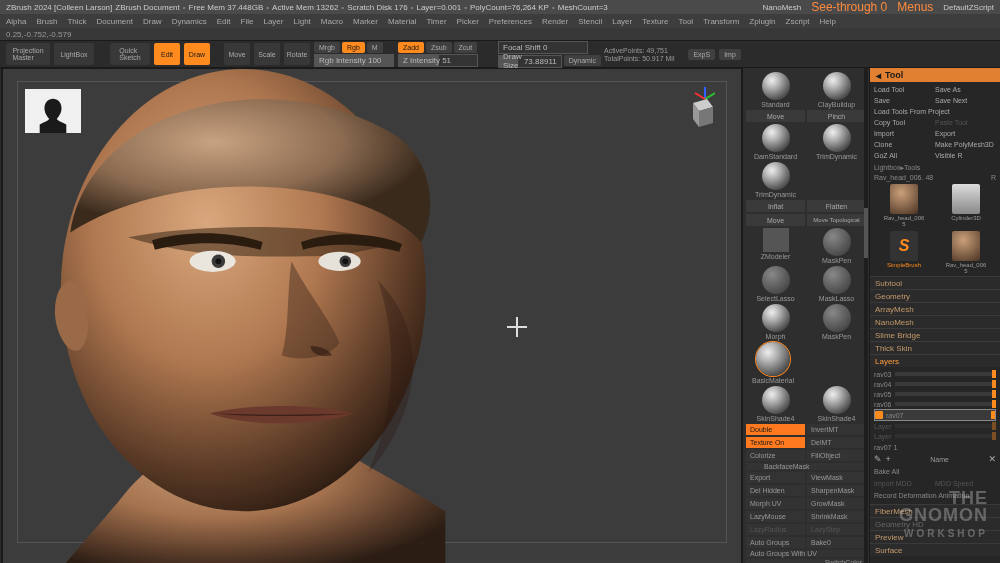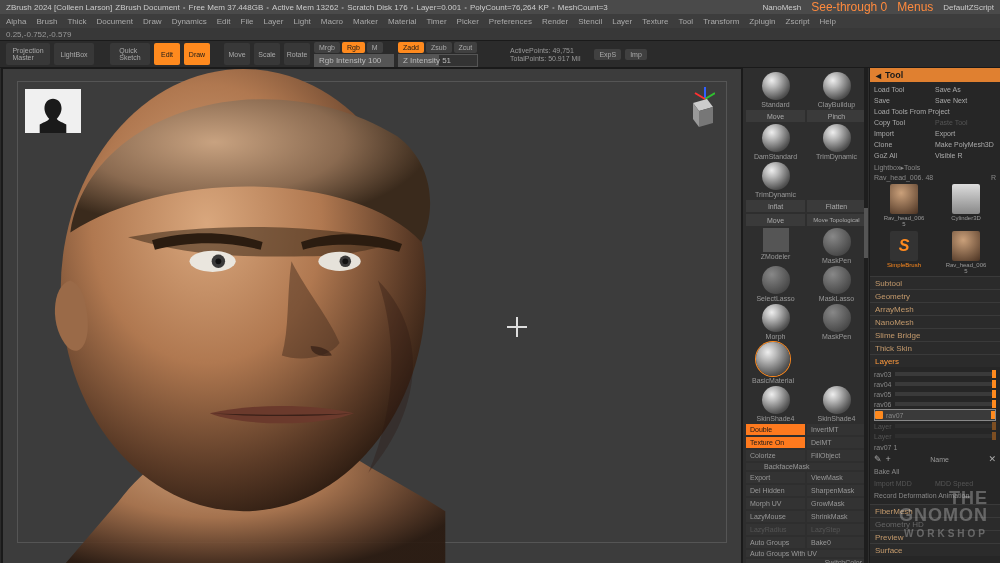--- a/index.html
+++ b/index.html
@@ -147,20 +147,27 @@
   </div>
   <div class="tb-group" style="width:80px">
     <div style="display:flex;gap:2px">
       <div class="tb-chip or">Zadd</div>
       <div class="tb-chip gr">Zsub</div>
       <div class="tb-chip gr">Zcut</div>
     </div>
     <div class="tb-slider"><div class="fill" style="width:51%"></div><span>Z Intensity</span>&nbsp;<span>51</span></div>
   </div>
   <div style="width:12px"></div>
+  <div class="tb-group" style="width:90px">
+    <div class="tb-slider"><span>Focal Shift</span>&nbsp;<span>0</span></div>
+    <div style="display:flex;gap:2px">
+      <div class="tb-slider" style="flex:1"><div class="fill" style="width:30%"></div><span>Draw Size</span>&nbsp;<span>73.88911</span></div>
+      <div class="tb-chip gr">Dynamic</div>
+    </div>
+  </div>
   <div style="width:8px"></div>
   <div class="tb-group" style="font-size:7px;color:#999">
     <div><span>ActivePoints:</span> <span>49,751</span></div>
     <div><span>TotalPoints:</span> <span>50.917 Mil</span></div>
   </div>
   <div style="width:6px"></div>
   <div class="tb-chip gr">ExpS</div>
   <div class="tb-chip gr">Imp</div>
 </div>
 

